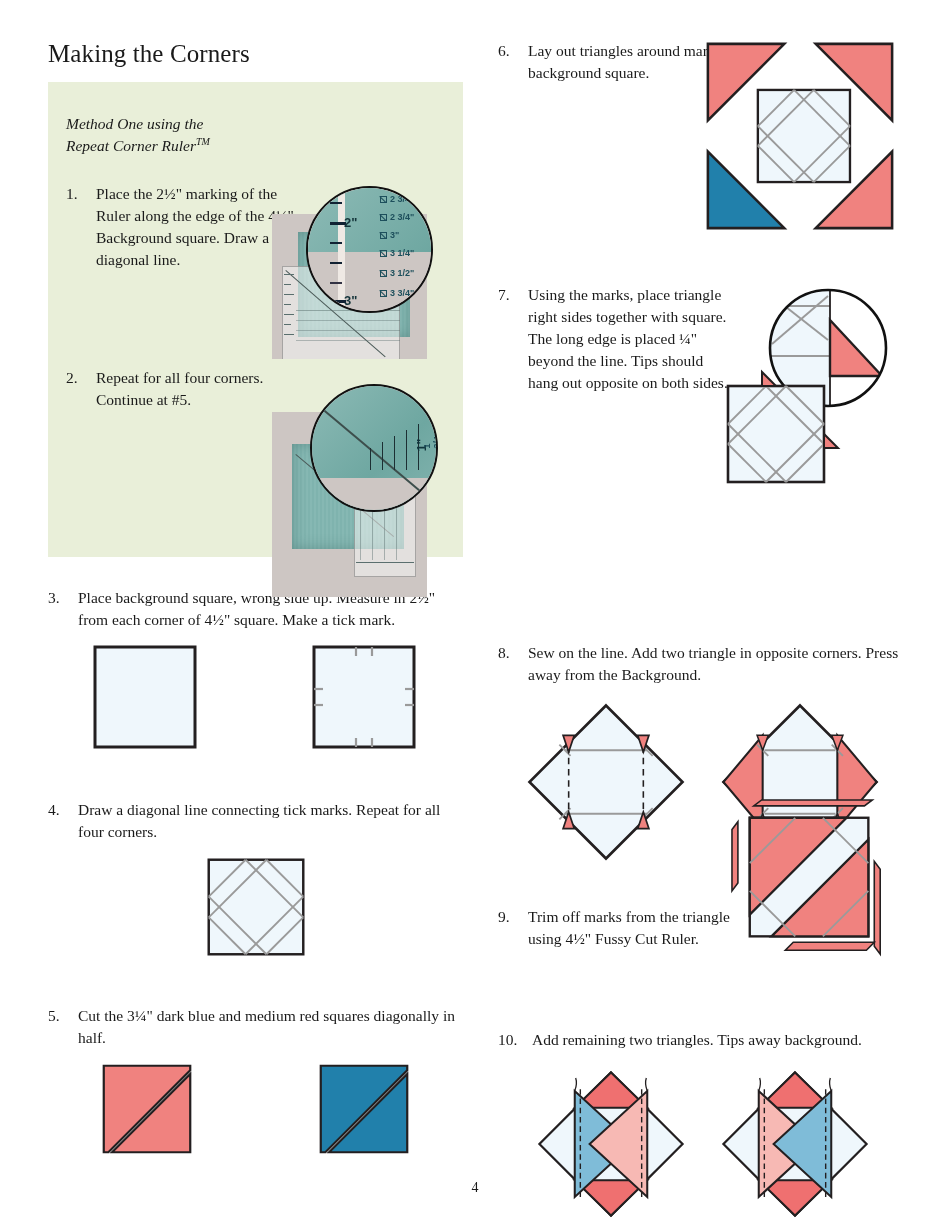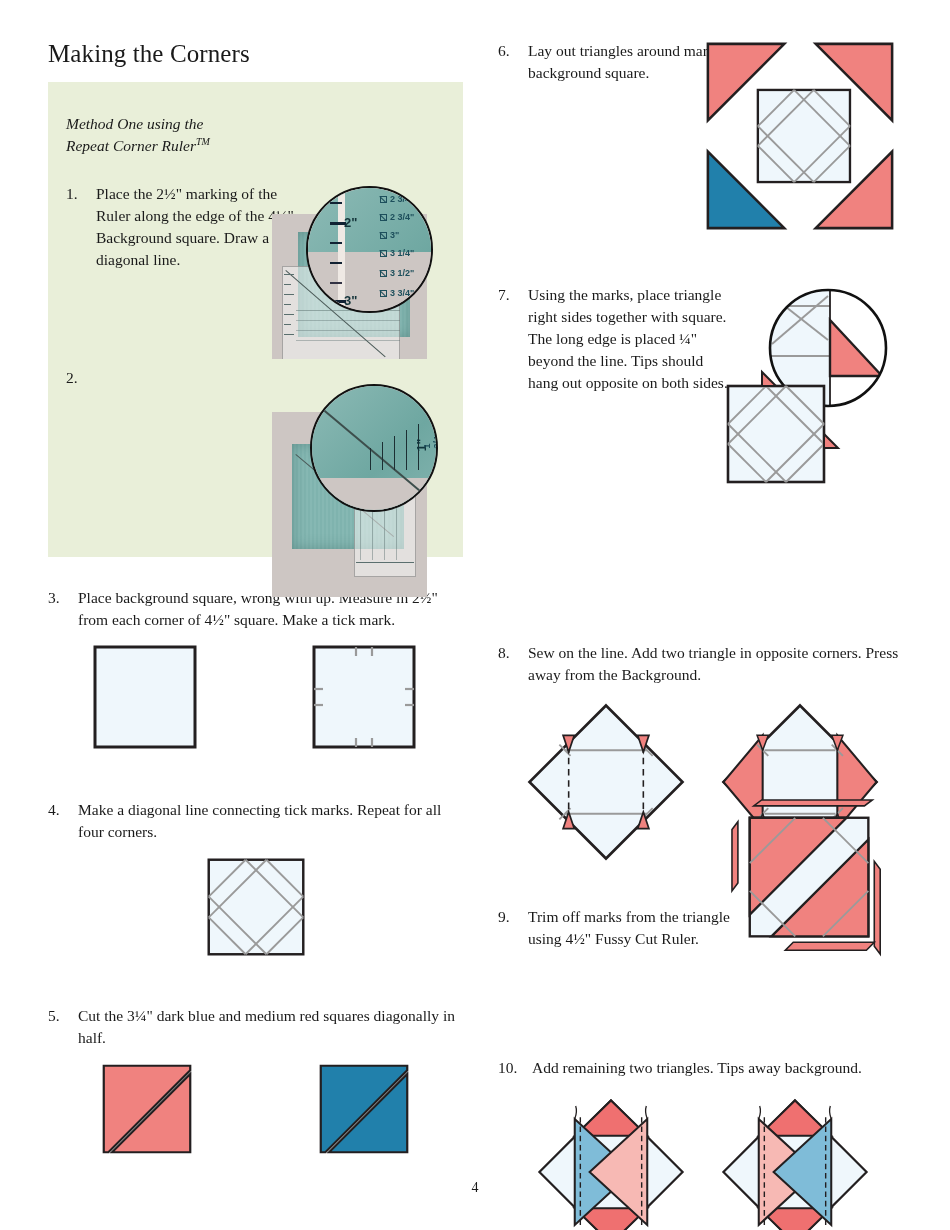--- a/index.html
+++ b/index.html
@@ -134,20 +134,21 @@
         <span>Repeat Corner Ruler</span><span class="tm">TM</span>
       </p>
 
       <div class="step" style="margin-bottom:96px;">
         <div class="step-num">1.</div>
         <div class="step-text narrow">Place the 2½" marking of the Ruler along the edge of the 4½" Background square. Draw a diagonal line.</div>
       </div>
 
       <div class="step">
         <div class="step-num">2.</div>
+        <div class="step-text narrow">Repeat for all four corners. Continue at #5.</div>
       </div>
 
       <div class="photo" style="left:224px; top:132px; width:155px; height:145px;">
         <div class="mat"></div>
         <div class="fabric" style="left:26px; top:18px; width:112px; height:105px;"></div>
         <div class="ruler" style="left:10px; top:52px; width:118px; height:95px;"></div>
         <div class="diagline" style="left:14px; top:56px; width:132px; height:1.1px; transform:rotate(41deg);"></div>
         <div class="rl-tick" style="left:12px;top:60px;width:10px;height:1px;"></div>
         <div class="rl-tick" style="left:12px;top:70px;width:7px;height:1px;"></div>
         <div class="rl-tick" style="left:12px;top:80px;width:10px;height:1px;"></div>
@@ -208,21 +209,21 @@
         <div class="rl-tick" style="left:82px;top:50px;width:1.4px;height:34px;background:#1c2f33;"></div>
         <div class="rl-tick" style="left:94px;top:44px;width:1.4px;height:40px;background:#1c2f33;"></div>
         <div class="rl-tick" style="left:106px;top:38px;width:1.4px;height:46px;background:#1c2f33;"></div>
         <div class="mag-txt" style="left:104px;top:52px;font-size:12px;color:#10353c;transform:rotate(-90deg);">1"</div>
         <div class="mag-txt" style="left:112px;top:44px;font-size:9px;color:#1d4f5c;transform:rotate(-90deg);">1 3/4"</div>
       </div>
     </div>
 
     <div class="step" style="margin-top:30px;">
       <div class="step-num">3.</div>
-      <div class="step-text full">Place background square, wrong with up. Measure in 2½" from each corner of 4½" square. Make a tick mark.</div>
+      <div class="step-text full">Place background square, wrong side up. Measure in 2½" from each corner of 4½" square. Make a tick mark.</div>
     </div>
 
     <div class="dia-row" style="margin-top:12px;">
       <svg class="dia" width="110" height="110" viewBox="0 0 110 110">
         <rect x="4" y="4" width="100" height="100" fill="#eff7fc" stroke="#231f20" stroke-width="3"></rect>
       </svg>
       <svg class="dia" width="110" height="110" viewBox="0 0 110 110">
         <rect x="4" y="4" width="100" height="100" fill="#eff7fc" stroke="#231f20" stroke-width="3"></rect>
         <g stroke="#9a9a9a" stroke-width="2.2">
           <line x1="46" y1="4" x2="46" y2="13"></line>
@@ -232,21 +233,21 @@
           <line x1="4" y1="46" x2="13" y2="46"></line>
             <line x1="4" y1="62" x2="13" y2="62"></line>
           <line x1="95" y1="46" x2="104" y2="46"></line>
             <line x1="95" y1="62" x2="104" y2="62"></line>
         </g>
       </svg>
     </div>
 
     <div class="step" style="margin-top:46px;">
       <div class="step-num">4.</div>
-      <div class="step-text full">Make a diagonal line connecting tick marks. Repeat for all four corners.</div>
+      <div class="step-text full">Draw a diagonal line connecting tick marks. Repeat for all four corners.</div>
     </div>
 
     <div style="text-align:center;margin-top:12px;">
       <svg class="dia" width="104" height="104" viewBox="0 0 110 110">
         <rect x="5" y="5" width="100" height="100" fill="#eff7fc" stroke="#231f20" stroke-width="2.6"></rect>
         <g stroke="#9a9a9a" stroke-width="2" fill="none">
           <path d="M5 44 L44 5"></path>
             <path d="M66 5 L105 44"></path>
           <path d="M105 66 L66 105"></path>
             <path d="M44 105 L5 66"></path>
@@ -409,21 +410,21 @@
         <polygon points="140,140 42,140 140,42" fill="#f0827f" stroke="#231f20" stroke-width="2.4"></polygon>
         <g stroke="#9a9a9a" stroke-width="1.8" fill="none">
           <path d="M20 66 L66 20"></path>
             <path d="M94 20 L140 66"></path>
           <path d="M140 94 L94 140"></path>
             <path d="M66 140 L20 94"></path>
         </g>
       </svg>
     </div>
 
-    <div class="step" style="margin-top:107px;">
+    <div class="step" style="margin-top:79px;">
       <div class="step-num wide">10.</div>
       <div class="step-text full">Add remaining two triangles. Tips away background.</div>
     </div>
 
     <div class="dia-row" style="margin-top:14px;gap:26px;">
 
       <svg width="158" height="158" viewBox="0 0 170 170">
         <polygon points="85,8 162,85 85,162 8,85" fill="#eff7fc" stroke="#231f20" stroke-width="2.4"></polygon>
         <polygon points="46,46 124,46 85,8" fill="#ef7070" stroke="#231f20" stroke-width="2.2"></polygon>
         <polygon points="46,124 124,124 85,162" fill="#ef7070" stroke="#231f20" stroke-width="2.2"></polygon>

